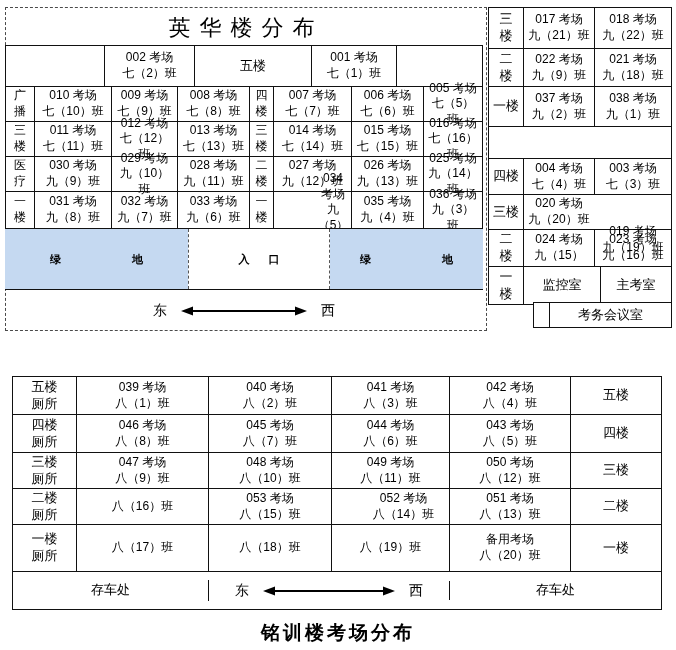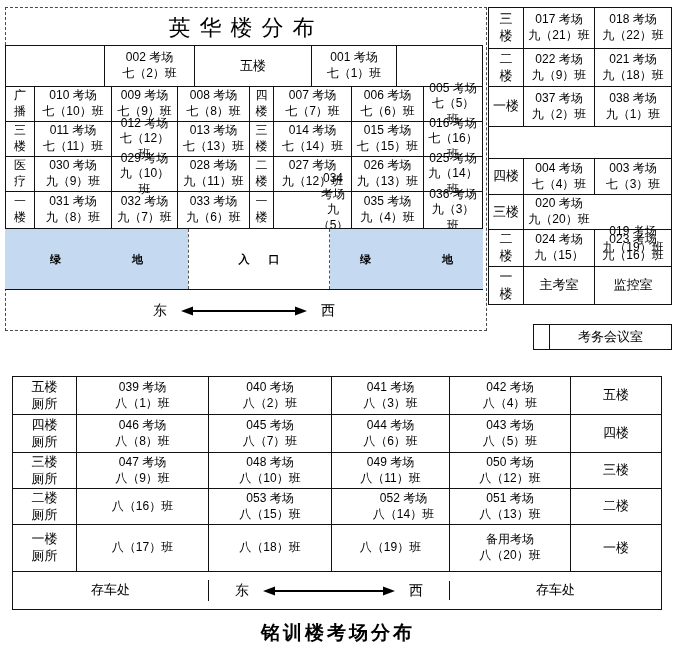--- a/index.html
+++ b/index.html
@@ -184,26 +184,26 @@
   </div>
   <div class="row" style="height:37px;">
     <div class="cell v f13" style="width:34px;">二楼</div>
     <div class="cell" style="width:71px;">024 考场
 九（15）</div>
     <div class="cell" style="flex:1;">023 考场
 九（16）班</div>
   </div>
   <div class="row" style="height:38px;">
     <div class="cell v f13" style="width:34px;">一楼</div>
+    <div class="cell f13" style="flex:1;">监控室</div>
     <div class="cell f13" style="width:71px;">主考室</div>
-    <div class="cell f13" style="flex:1;">监控室</div>
-  </div>
-</div>
-
-<div class="abs tbl" style="left:533px; top:324px; width:139px;">
+  </div>
+</div>
+
+<div class="abs tbl" style="left:533px; top:302px; width:139px;">
   <div class="row" style="height:24px;">
     <div class="cell" style="width:15px;"></div>
     <div class="cell f13" style="flex:1;">考务会议室</div>
   </div>
 </div>
 
 <div class="abs tbl" style="left:12px; top:376px; width:650px;">
   <div class="row" style="height:37px;">
     <div class="cell f13" style="width:63px;">五楼
 厕所</div>

